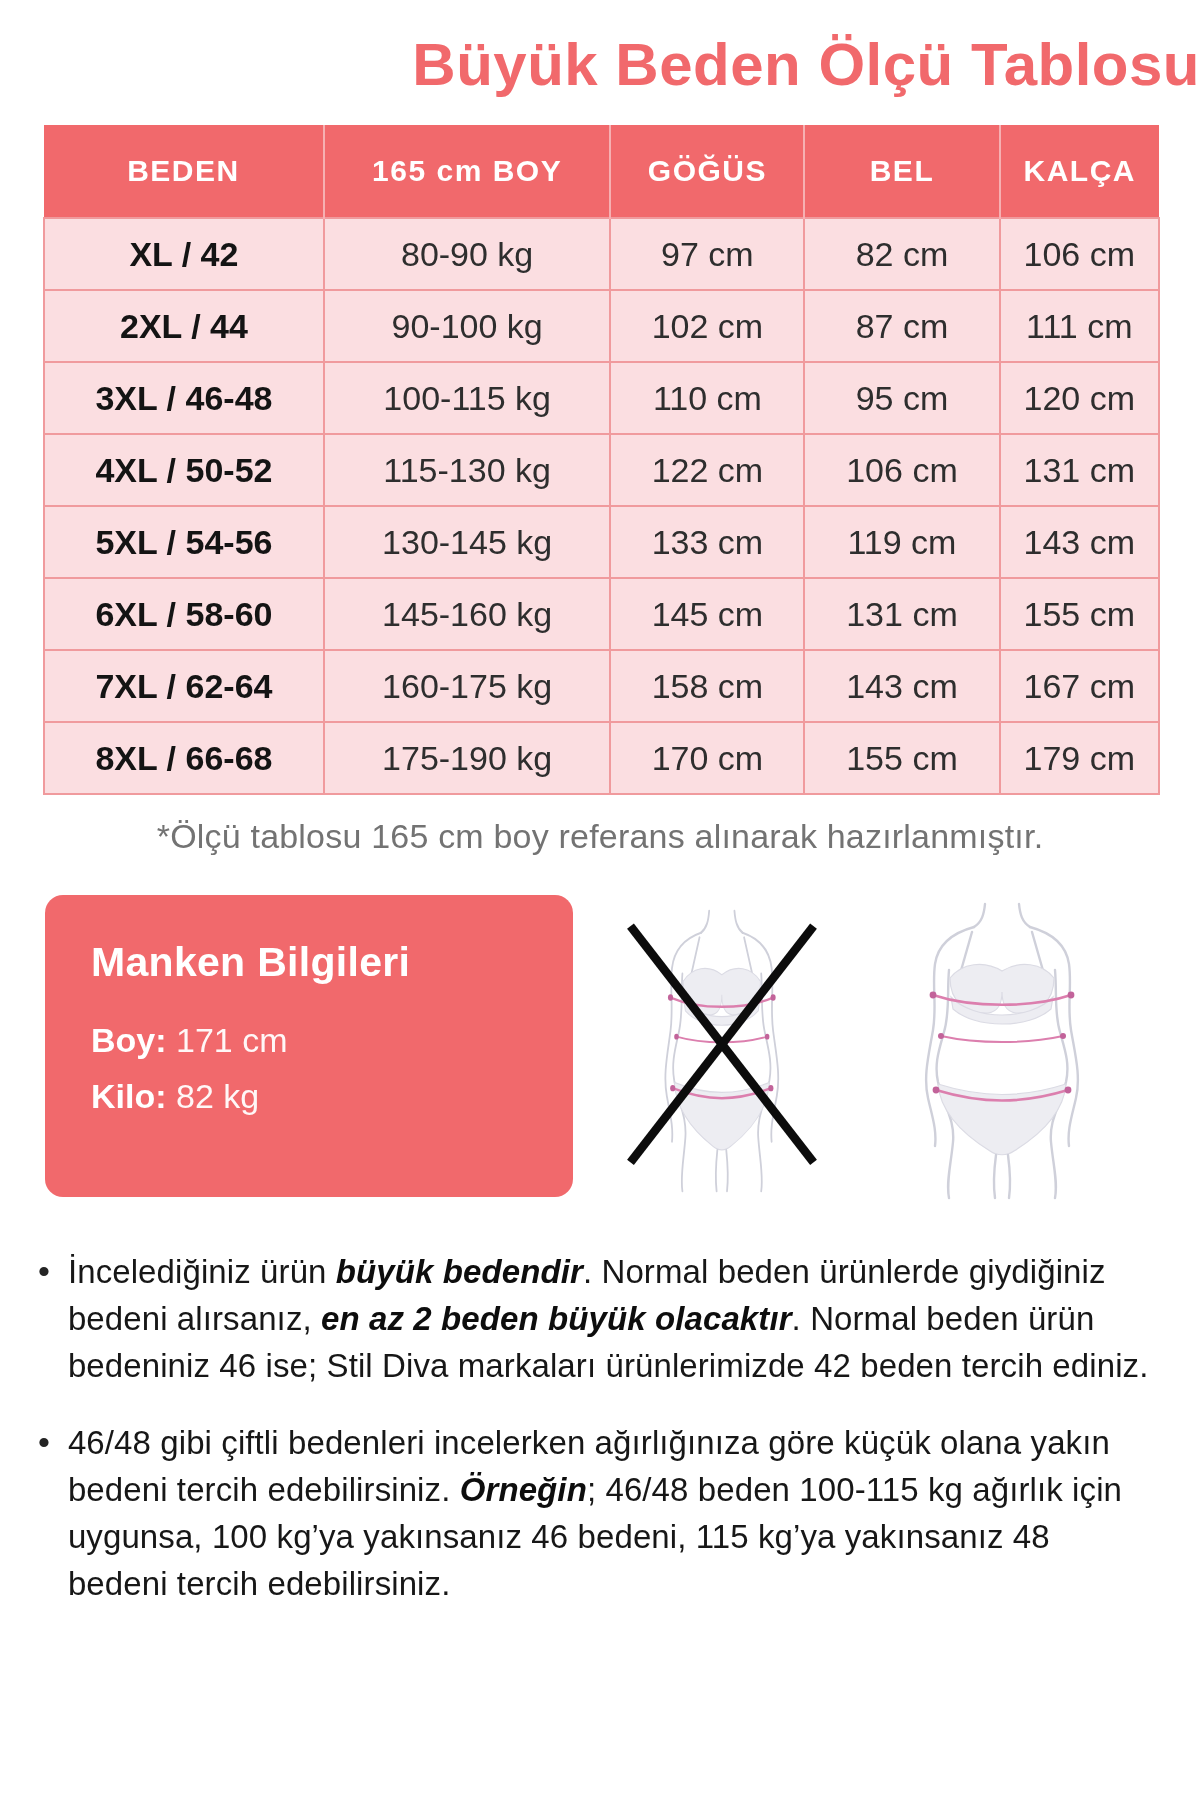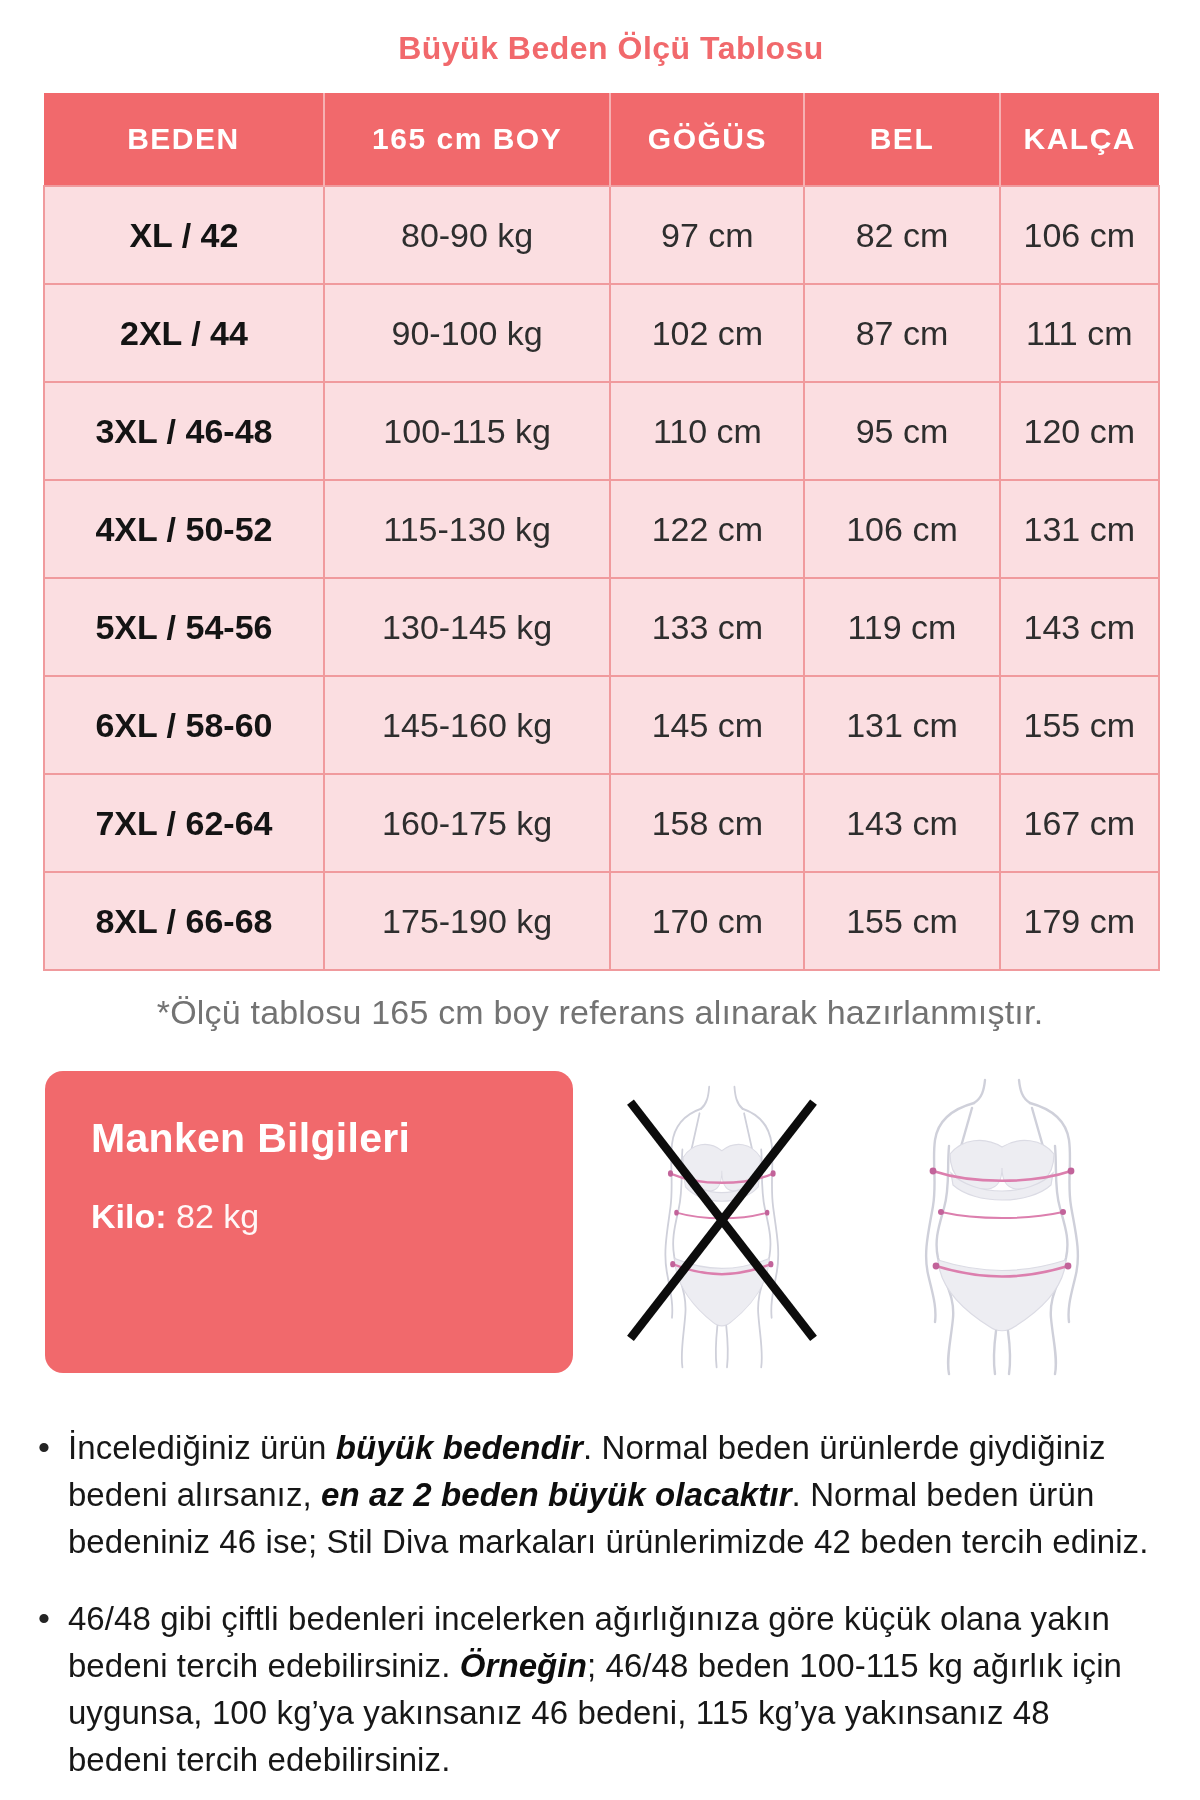--- a/index.html
+++ b/index.html
@@ -17,22 +17,22 @@
   *{margin:0;padding:0;box-sizing:border-box;}
   html,body{background:#ffffff;}
   body{
     width:1200px;height:1800px;overflow:hidden;position:relative;
     font-family:"Liberation Sans","DejaVu Sans",sans-serif;
     color:var(--textDark);
   }
   
   .page-title{
     margin-top:30px;
-    text-align:center;
-    font-size:32px;
+    text-align:right;
+    font-size:60px;
     font-weight:800;
     letter-spacing:.5px;
     color:var(--coral);
     margin-left:22px;
   }
   
   .table-wrap{margin:26px 40px 0 43px;}
   table.size-table{
     width:1117px;
     border-collapse:collapse;
@@ -49,21 +49,21 @@
     text-align:center;
     border:none;
     border-right:2px solid var(--headerSep);
   }
   table.size-table th:last-child{border-right:none;}
   table.size-table td{
     background:var(--rowPink);
     color:#2e2e2e;
     font-size:34px;
     font-weight:400;
-    height:98px;
+    height:72px;
     text-align:center;
     border:2px solid var(--cellBorder);
   }
   table.size-table td.c-size{
     font-weight:700;
     color:#141414;
   }
   
   .footnote{
     margin-top:22px;
@@ -221,20 +221,21 @@
       </tbody>
   </table>
 </div>
 
 <p class="footnote">*Ölçü tablosu 165 cm boy referans alınarak hazırlanmıştır.</p>
 
 <div class="model-section">
   <div class="model-card">
     <h2>Manken Bilgileri</h2>
     <div>
+        <div class="m-row"><b>Boy:</b><span> 171 cm</span></div>
         <div class="m-row"><b>Kilo:</b><span> 82 kg</span></div>
       </div>
   </div>
 
   <div class="figures">
 
     <svg class="fig" width="242" height="286" viewBox="0 0 220 300">
       <defs>
         <g id="bodyfig">
 

